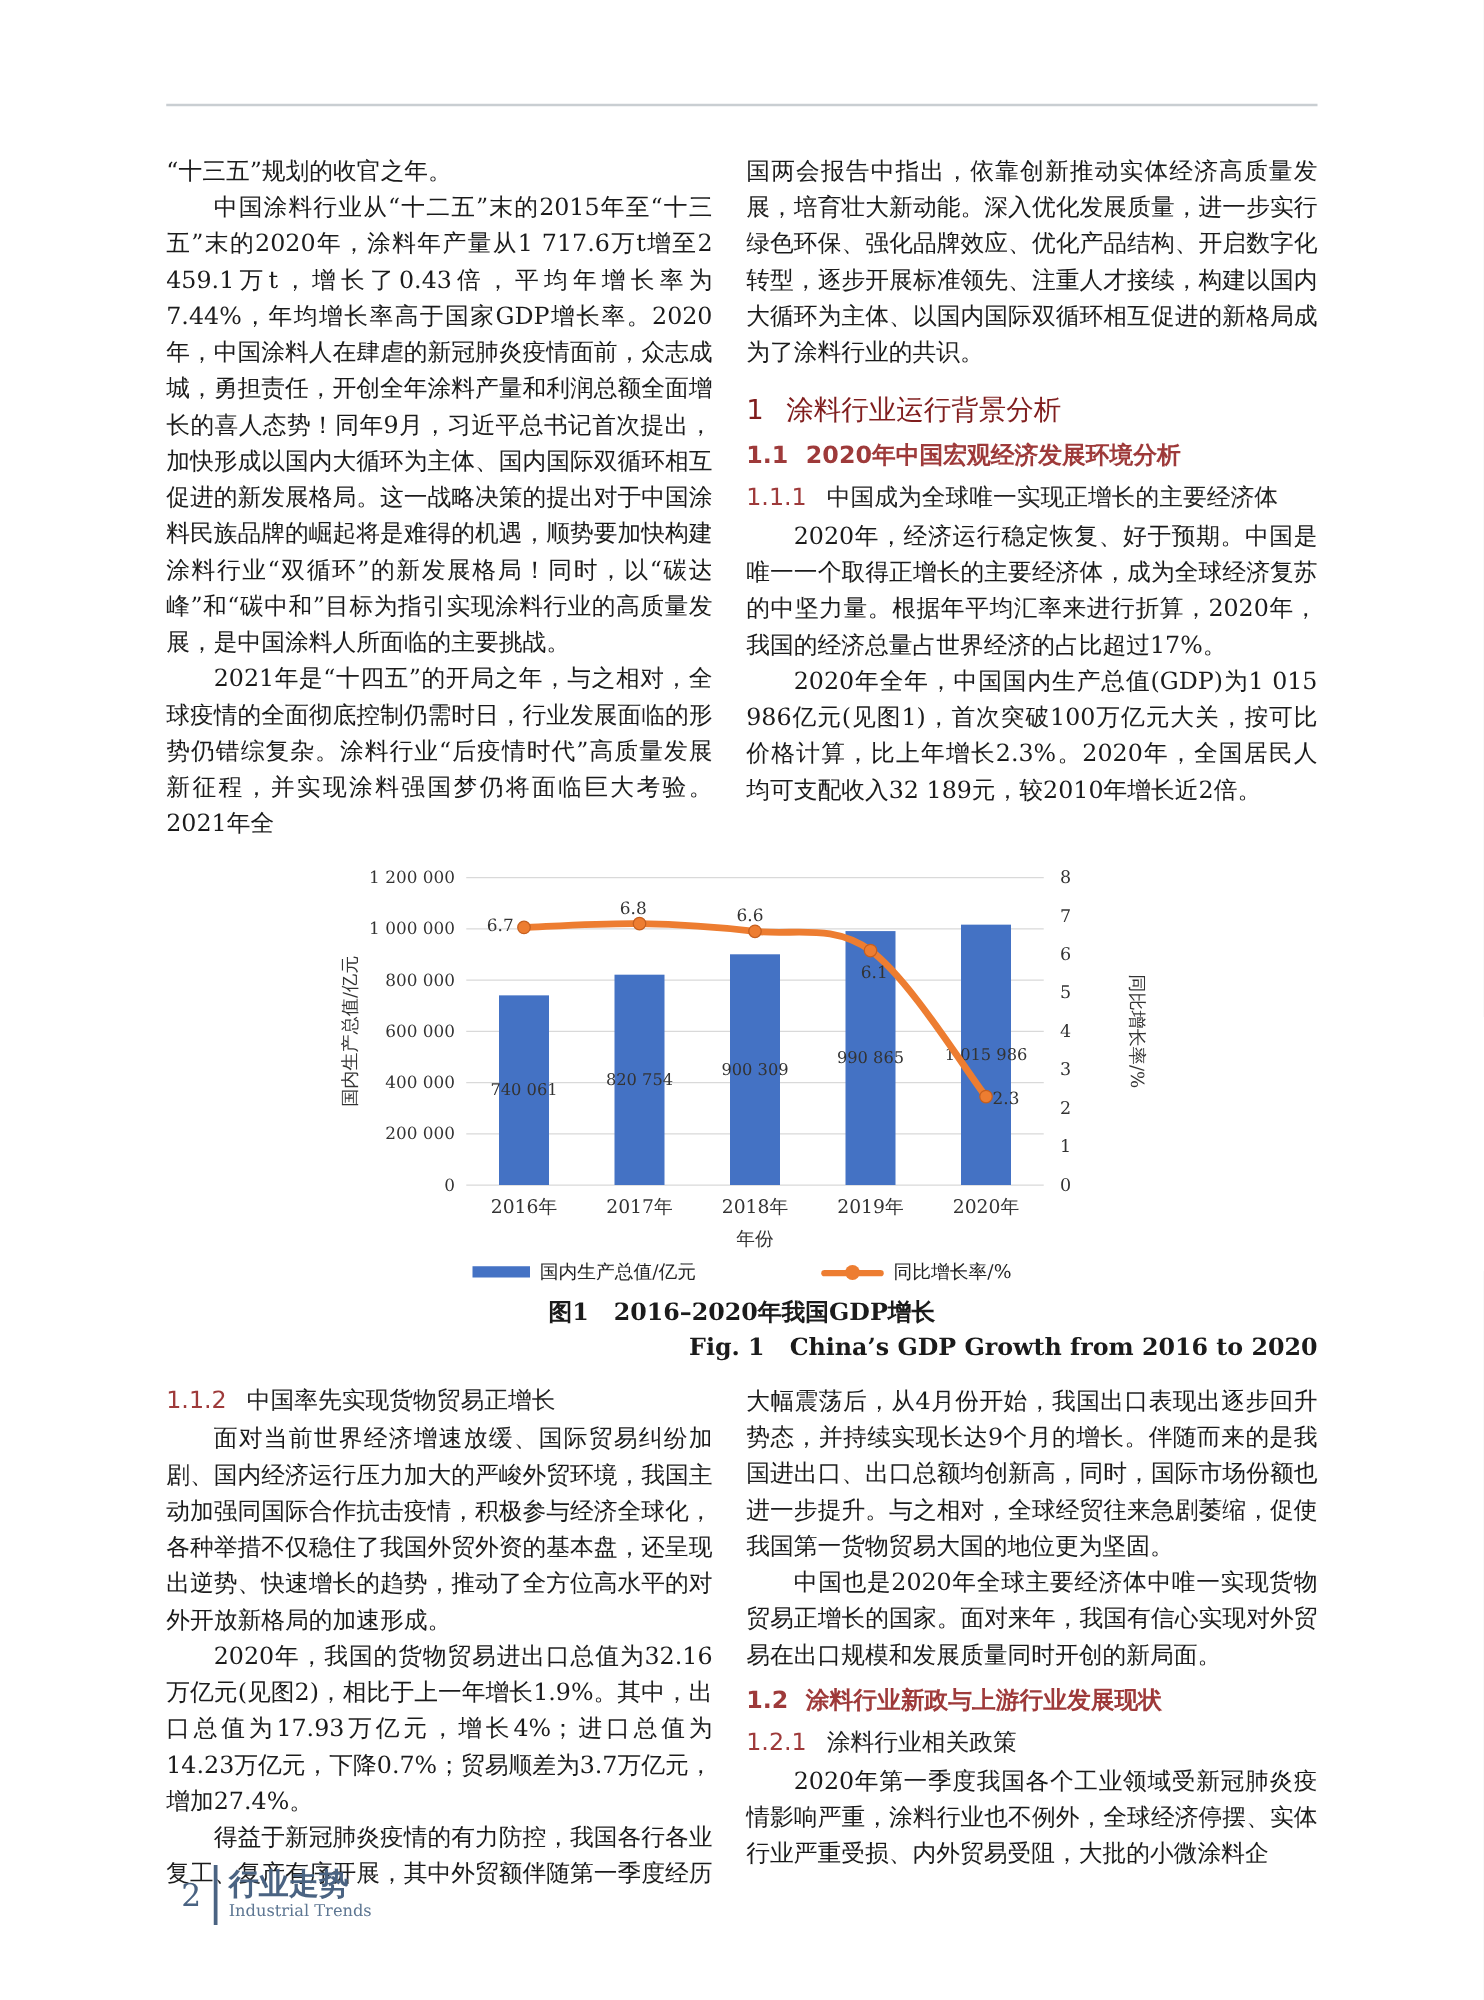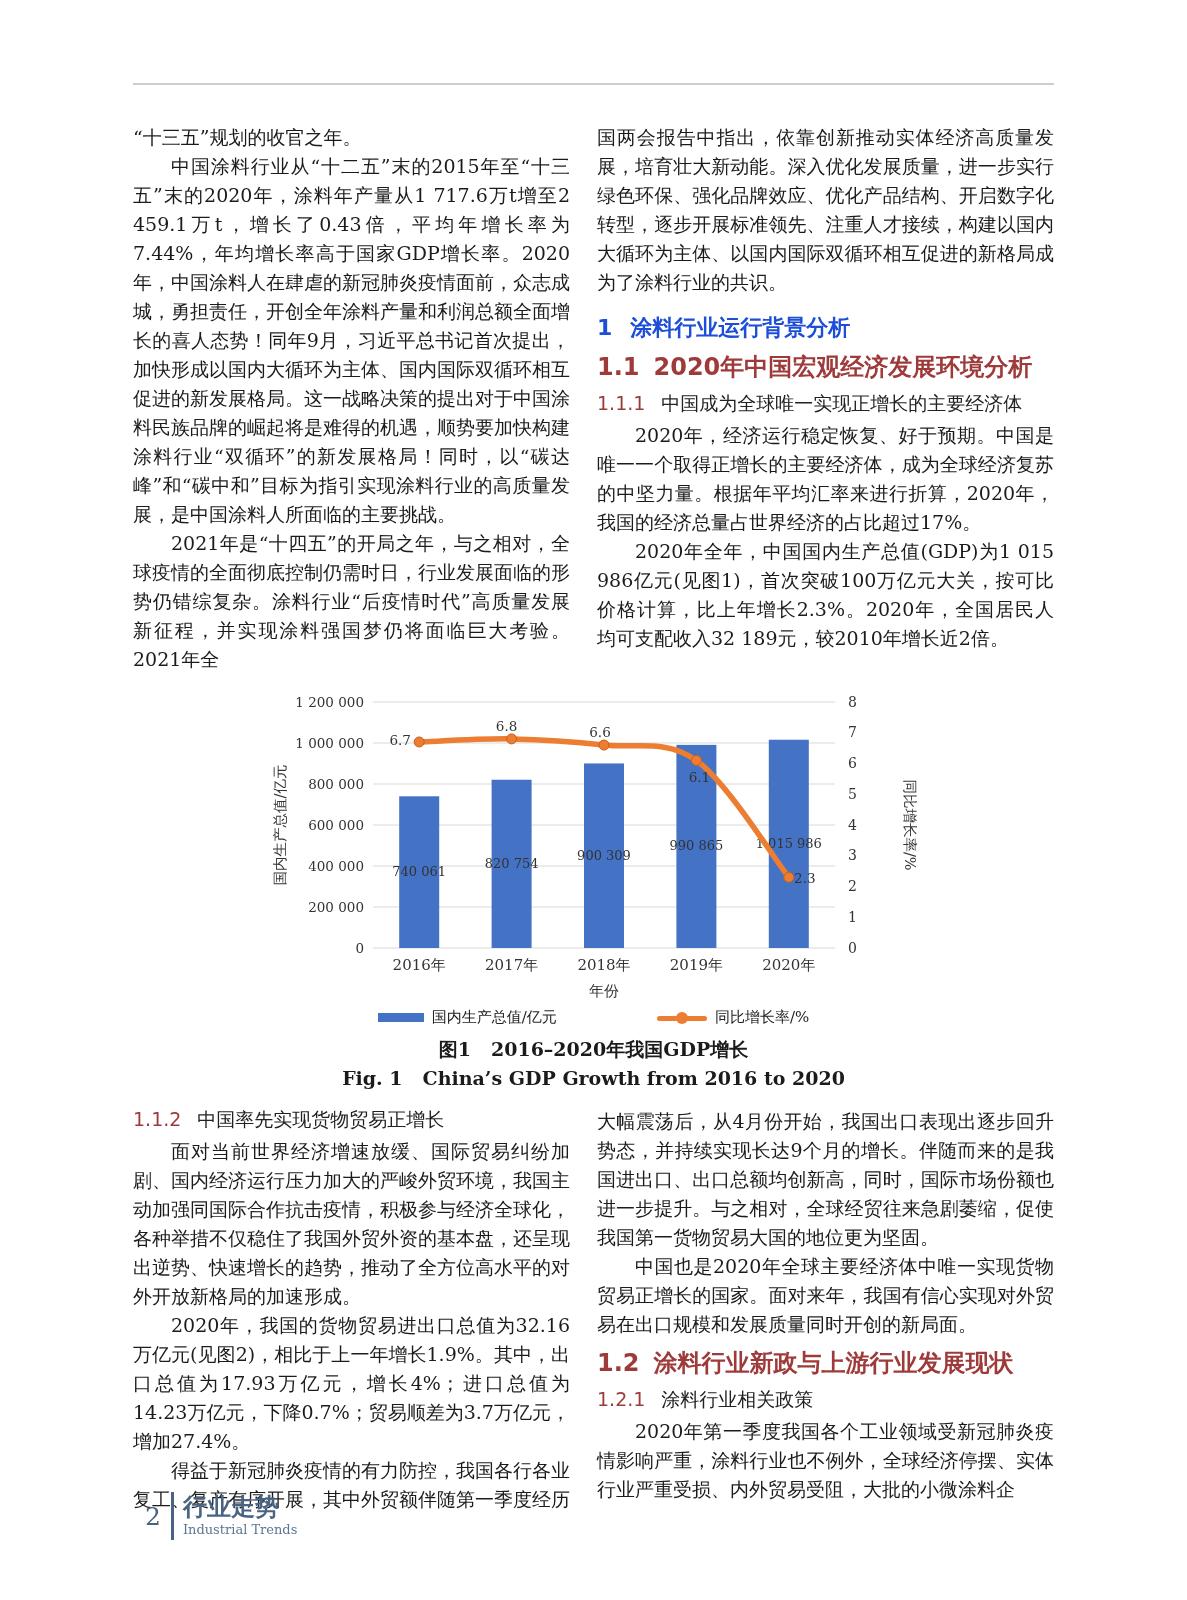--- a/index.html
+++ b/index.html
@@ -13,42 +13,42 @@
   .hdr-rule{border-bottom:2px solid #c9ced2;margin-top:7px;}
   
   .cols{display:flex;gap:27px;margin-top:38px;}
   .col-l{width:437px;flex:none;}
   .col-r{width:457px;flex:none;}
   p.body{margin:0;font-size:19px;line-height:29px;text-align:justify;text-indent:2em;
          font-family:"DejaVu Serif","Liberation Serif",serif;}
   p.body.noind{text-indent:0;}
   
   .sec1{margin:16px 0 8px 0;font-family:"DejaVu Sans","Liberation Sans",sans-serif;
-        font-weight:bold;font-size:22px;color:#1d4ed8;}
+        font-weight:normal;font-size:22px;color:#7f1d1d;}
   .sec1 .num{margin-right:18px;}
   .sec2{margin:8px 0 6px 0;font-family:"DejaVu Sans","Liberation Sans",sans-serif;
-        font-weight:bold;font-size:24px;color:#9e3a3a;}
+        font-weight:bold;font-size:19px;color:#9e3a3a;}
   .sec2 .num{margin-right:14px;}
   .sec3{margin:8px 0 4px 0;font-size:19px;font-weight:normal;color:#222;
         font-family:"DejaVu Serif","Liberation Serif",serif;}
   .sec3 .num{color:#9e3a3a;font-family:"DejaVu Sans","Liberation Sans",sans-serif;margin-right:16px;}
   
   figure.fig{margin:14px 0 6px 0;width:921px;}
   .chart-host{width:650px;margin:0 auto;}
   .chart text{font-family:"DejaVu Serif","Liberation Serif",serif;fill:#333;}
   .legend{display:flex;justify-content:center;gap:100px;margin-top:2px;
           font-size:15px;color:#222;}
   .legend-item{display:flex;align-items:center;gap:8px;}
   .sw-bar{display:inline-block;width:46px;height:9px;background:#4472C4;}
   .sw-line{position:relative;display:inline-block;width:50px;height:12px;}
   .sw-line .ln{position:absolute;left:0;top:4px;width:50px;height:5px;background:#ED7D31;border-radius:3px;}
   .sw-line .dot{position:absolute;left:19px;top:0;width:12px;height:12px;background:#ED7D31;border-radius:50%;}
   figcaption{text-align:center;font-weight:bold;}
   .cap-zh{font-size:19px;margin-top:10px;}
-  .cap-en{font-size:19px;margin-top:4px;}
+  .cap-en{font-size:19px;margin-top:4px;text-align:right;}
   .cap-lbl{margin-right:20px;}
   
   .ftr{position:absolute;left:145px;top:1492px;display:flex;align-items:center;color:#4a6382;}
   .ftr .pg{font-size:25px;margin-right:10px;}
   .ftr .bar{width:3px;height:48px;background:#4a6382;margin-right:9px;}
   .ftr .f-zh{font-family:"DejaVu Sans","Liberation Sans",sans-serif;font-weight:bold;font-size:24px;line-height:24px;}
   .ftr .f-en{font-size:13px;color:#5d7692;margin-top:3px;}
 </style>
 </head>
 <body>

